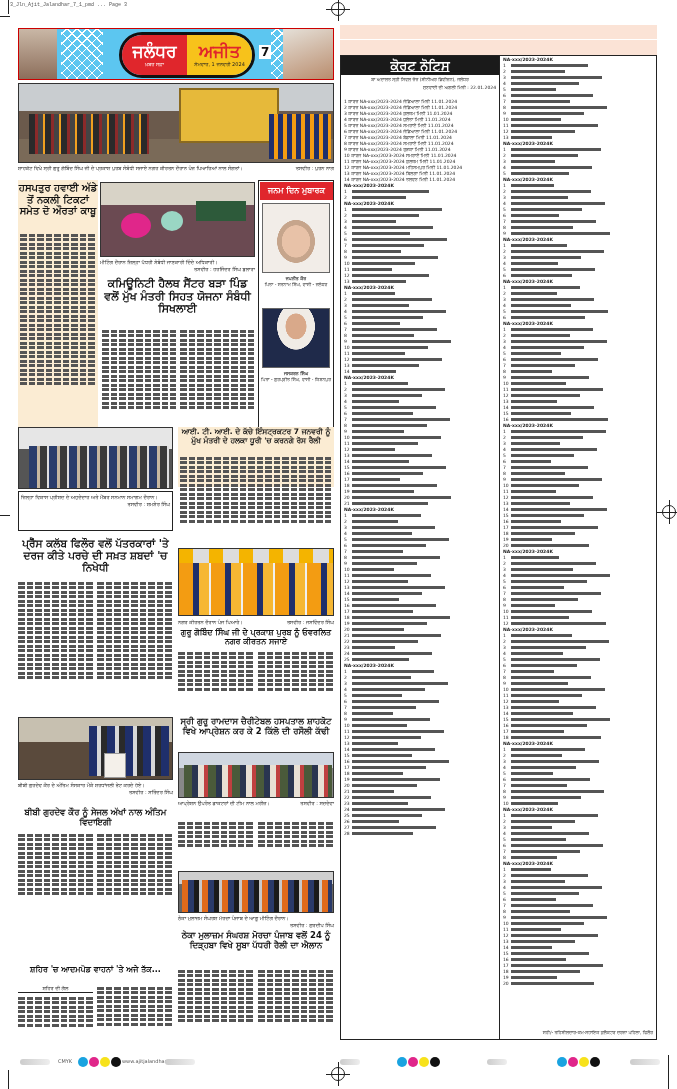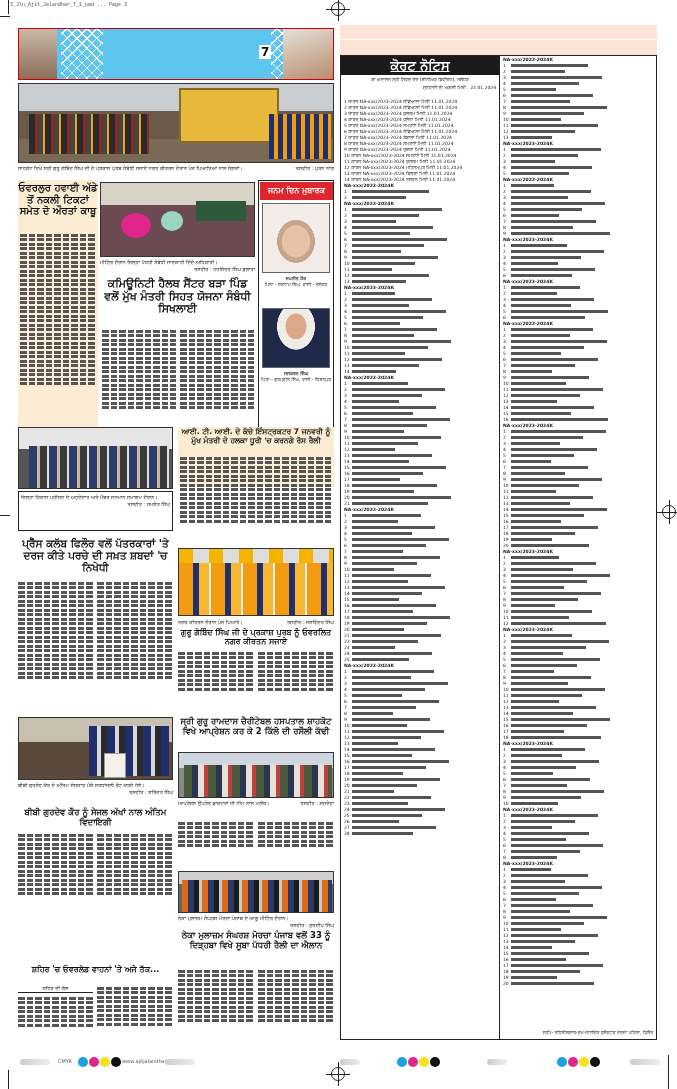--- a/index.html
+++ b/index.html
@@ -49,35 +49,45 @@
 <div class="vline" style="left:8px;top:1070px;width:1px;height:19px"></div>
 <div class="vline" style="left:668px;top:1055px;width:1px;height:34px"></div>
 <div class="vline" style="left:0;top:515px;width:10px;height:1px"></div>
 <div class="reg-mark" style="left:662px;top:505px"></div>
 
 <div class="masthead">
   <div class="bld-l"></div>
   <div class="pattern" style="left:42px"></div>
   <div class="pattern" style="left:252px"></div>
   <div class="bld-r"></div>
+  <div class="logo">
+    <div class="l1">
+        <span>ਜਲੰਧਰ</span>
+        <small>ਖ਼ਬਰ ਸਫ਼ਾ</small>
+      </div>
+    <div class="l2">
+        <span>ਅਜੀਤ</span>
+        <small>ਸੋਮਵਾਰ, 1 ਜਨਵਰੀ 2024</small>
+      </div>
+  </div>
   <div class="pageno">7</div>
 </div>
 
 <div class="photo" style="left:18px;top:83px;width:316px;height:80px;background:linear-gradient(180deg,#c9cdd0 0 35%,#6b5a4c 35% 70%,#7a6a58 70%);border:1px solid #333">
   <div style="position:absolute;left:160px;top:4px;width:100px;height:55px;background:#e6b93a;border:2px solid #8a6a20"></div>
   <div style="position:absolute;left:10px;top:30px;width:120px;height:40px;background:repeating-linear-gradient(90deg,#2a2a2a 0 6px,#8b2a2a 6px 9px,#444 9px 14px,#f0a020 14px 16px)"></div>
   <div style="position:absolute;left:250px;top:30px;width:62px;height:45px;background:repeating-linear-gradient(90deg,#1f2f6b 0 5px,#f39c12 5px 9px)"></div>
 </div>
 <div class="cap" style="left:18px;top:165px;width:316px">
   <span>ਸ਼ਾਹਕੋਟ ਵਿਖੇ ਸ੍ਰੀ ਗੁਰੂ ਗੋਬਿੰਦ ਸਿੰਘ ਜੀ ਦੇ ਪ੍ਰਕਾਸ਼ ਪੁਰਬ ਸੰਬੰਧੀ ਸਜਾਏ ਨਗਰ ਕੀਰਤਨ ਦੌਰਾਨ ਪੰਜ ਪਿਆਰਿਆਂ ਨਾਲ ਸੰਗਤਾਂ।</span>
   <span style="float:right">ਤਸਵੀਰ : ਪੁਰਨ ਨਾਗ</span>
 </div>
 
 <div class="peach" style="position:absolute;left:18px;top:180px;width:80px;height:260px"></div>
-<div class="hl" style="left:18px;top:182px;width:80px;font-size:10px">ਓਵਰਲੁਰ ਹਵਾਈ ਅੱਡੇ ਤੋਂ ਨਕਲੀ ਟਿਕਟਾਂ ਸਮੇਤ ਦੋ ਔਰਤਾਂ ਕਾਬੂ</div>
+<div class="hl" style="left:18px;top:182px;width:80px;font-size:10px">ਹਸਪਤੁਰ ਹਵਾਈ ਅੱਡੇ ਤੋਂ ਨਕਲੀ ਟਿਕਟਾਂ ਸਮੇਤ ਦੋ ਔਰਤਾਂ ਕਾਬੂ</div>
 <div class="txt" style="left:20px;top:232px;width:76px;height:205px">
   <span class="ln"></span>
     <span class="ln"></span>
     <span class="ln"></span>
     <span class="ln"></span>
     <span class="ln"></span>
     <span class="ln"></span>
     <span class="ln"></span>
     <span class="ln"></span>
     <span class="ln"></span>
@@ -350,21 +360,21 @@
     <span class="ln"></span>
 </div>
 
 <div class="photo" style="left:178px;top:871px;width:156px;height:42px;background:linear-gradient(180deg,#cfcfcf 0 30%,#666 30%);border:1px solid #333">
   <div style="position:absolute;left:3px;top:8px;width:150px;height:34px;background:repeating-linear-gradient(90deg,#e06a1a 0 6px,#2a3a6a 6px 12px,#1a1a1a 12px 17px,#c9c9c9 17px 20px)"></div>
 </div>
 <div class="cap" style="left:178px;top:915px;width:156px">
   <span>ਠੇਕਾ ਮੁਲਾਜ਼ਮ ਸੰਘਰਸ਼ ਮੋਰਚਾ ਪੰਜਾਬ ਦੇ ਆਗੂ ਮੀਟਿੰਗ ਦੌਰਾਨ।</span><br>
   <span style="float:right">ਤਸਵੀਰ : ਗੁਰਦੀਪ ਸਿੰਘ</span>
 </div>
-<div class="hl" style="left:178px;top:931px;width:156px;font-size:8.5px">ਠੇਕਾ ਮੁਲਾਜ਼ਮ ਸੰਘਰਸ਼ ਮੋਰਚਾ ਪੰਜਾਬ ਵਲੋਂ 33 ਨੂੰ ਦਿੜ੍ਹਬਾ ਵਿਖੇ ਸੂਬਾ ਪੱਧਰੀ ਰੈਲੀ ਦਾ ਐਲਾਨ</div>
+<div class="hl" style="left:178px;top:931px;width:156px;font-size:8.5px">ਠੇਕਾ ਮੁਲਾਜ਼ਮ ਸੰਘਰਸ਼ ਮੋਰਚਾ ਪੰਜਾਬ ਵਲੋਂ 24 ਨੂੰ ਦਿੜ੍ਹਬਾ ਵਿਖੇ ਸੂਬਾ ਪੱਧਰੀ ਰੈਲੀ ਦਾ ਐਲਾਨ</div>
 <div class="txt" style="left:178px;top:968px;width:76px;height:75px">
   <span class="ln"></span>
     <span class="ln"></span>
     <span class="ln"></span>
     <span class="ln"></span>
     <span class="ln"></span>
     <span class="ln"></span>
     <span class="ln"></span>
     <span class="ln"></span>
     <span class="ln"></span>
@@ -380,21 +390,21 @@
     <span class="ln"></span>
     <span class="ln"></span>
     <span class="ln"></span>
     <span class="ln"></span>
     <span class="ln"></span>
     <span class="ln"></span>
     <span class="ln"></span>
     <span class="ln"></span>
 </div>
 
-<div class="hl" style="left:18px;top:965px;width:155px;font-size:8px">ਸ਼ਹਿਰ 'ਚ ਓਵਰਲੋਡ ਵਾਹਨਾਂ 'ਤੇ ਅਜੇ ਤੱਕ...</div>
+<div class="hl" style="left:18px;top:965px;width:155px;font-size:8px">ਸ਼ਹਿਰ 'ਚ ਆਦਮਪੋਡ ਵਾਹਨਾਂ 'ਤੇ ਅਜੇ ਤੱਕ...</div>
 <div class="cap" style="left:18px;top:985px;width:75px;text-align:center;border-bottom:1px solid #222">ਸ਼ਹਿਰ ਦੀ ਗੱਲ</div>
 <div class="txt" style="left:18px;top:995px;width:76px;height:48px">
   <span class="ln"></span>
     <span class="ln"></span>
     <span class="ln"></span>
     <span class="ln"></span>
     <span class="ln"></span>
     <span class="ln"></span>
     <span class="ln"></span>
 </div>

